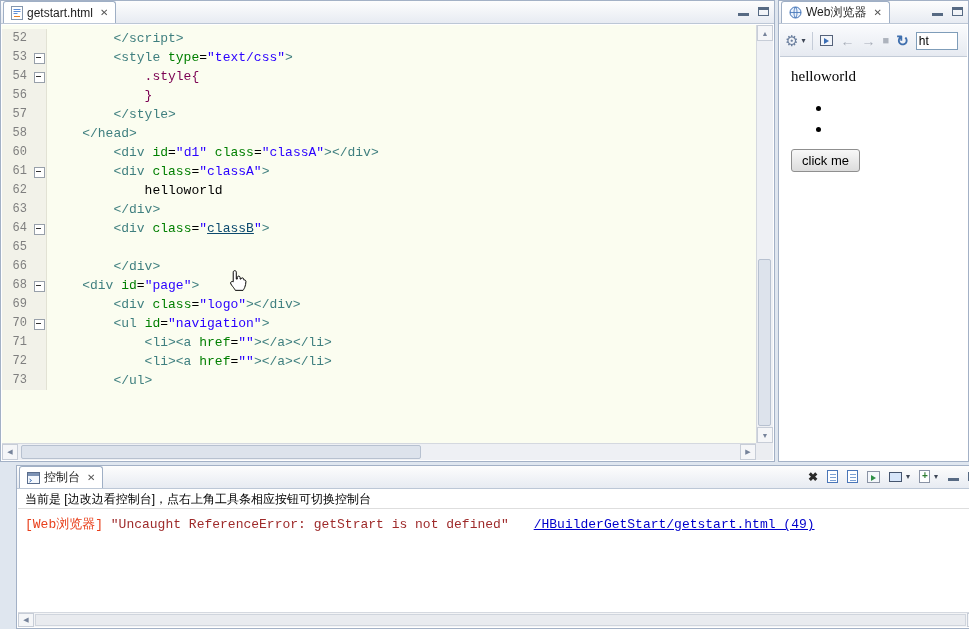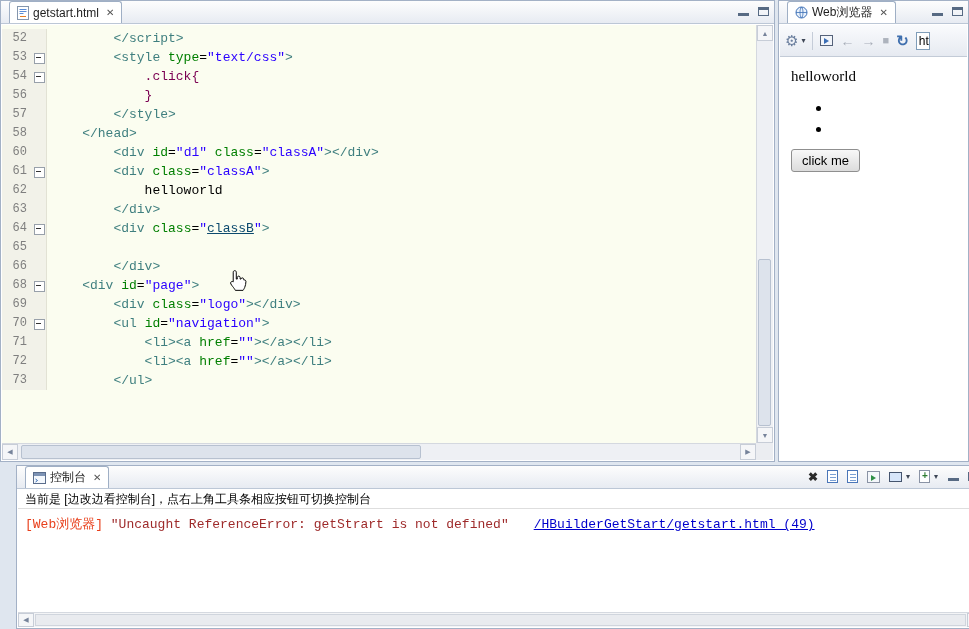--- a/index.html
+++ b/index.html
@@ -5,21 +5,21 @@
   *{box-sizing:border-box;margin:0;padding:0}
   html,body{width:969px;height:629px;}
   body{font-family:"Liberation Sans",sans-serif;background:#dfe6ef;}
   #app{position:relative;width:969px;height:629px;overflow:hidden;background:#dfe6ef;font-size:12px;}
 
   .panel{position:absolute;background:#fff;border:1px solid #a3b1c6;}
   #editor-panel{left:0;top:0;width:775px;height:462px;}
   #browser-panel{left:778px;top:0;width:191px;height:462px;}
   #console-panel{left:16px;top:465px;width:969px;height:164px;}
 
-  .tabbar{position:relative;height:23px;background:linear-gradient(#fdfdfd,#e7ebf2);border-bottom:1px solid #bcc7d6;display:flex;align-items:flex-end;padding-left:6px;}
+  .tabbar{position:relative;height:23px;background:linear-gradient(#fdfdfd,#e7ebf2);border-bottom:1px solid #bcc7d6;display:flex;align-items:flex-end;}
   .tab{display:flex;align-items:center;gap:4px;height:22px;margin-left:2px;padding:0 7px;background:#fff;
        border:1px solid #9fafc5;border-bottom:none;border-radius:3px 3px 0 0;font-size:12px;color:#1d1d1d;white-space:nowrap;}
   .tab .close{font-size:10px;color:#555;margin-left:3px;cursor:default;}
   .winctl{position:absolute;right:5px;top:6px;display:flex;gap:9px;align-items:center;}
   .win-min{width:11px;height:9px;border-bottom:3px solid #57board;border-bottom:3px solid #576a83;}
   .win-max{width:11px;height:9px;border:1px solid #576a83;border-top:3px solid #576a83;}
 
   
   #code-area{position:absolute;top:24px;left:1px;right:18px;bottom:18px;background:#fbfdf0;overflow:hidden;padding-top:4px;}
   .code-row{display:flex;height:19px;line-height:19px;font-family:"Liberation Mono","DejaVu Sans Mono",monospace;font-size:13px;white-space:pre;}
@@ -51,21 +51,21 @@
   #browser-toolbar{position:absolute;top:24px;left:1px;right:1px;height:32px;background:linear-gradient(#fafbfd,#e6eaf1);
                    border-bottom:1px solid #c3cbd7;display:flex;align-items:center;padding:0 5px;gap:7px;overflow:hidden;}
   .gear{font-size:15px;color:#6b7f9e;line-height:1;}
   .chev{font-size:8px;color:#3d4document;color:#3d4656;margin-left:-4px;}
   .tsep{width:1px;height:18px;background:#c5ccd8;flex:none;}
   .ext-box{width:13px;height:11px;border:1px solid #55627a;background:#f2f5fa;position:relative;flex:none;}
   .ext-box::after{content:"";position:absolute;left:3px;top:2px;border-left:5px solid #3b6eb5;border-top:3px solid transparent;border-bottom:3px solid transparent;}
   .nav-dis{color:#a7adb8;font-size:14px;font-weight:bold;line-height:1;}
   .stop-dis{color:#adb3bd;font-size:11px;line-height:1;}
   .refresh{color:#3f6fae;font-size:15px;font-weight:bold;line-height:1;}
-  .urlbox{width:14px;height:18px;border:1px solid #7f9db9;background:#fff;font-size:12px;padding:1px 0 0 2px;flex:none;
+  .urlbox{width:42px;height:18px;border:1px solid #7f9db9;background:#fff;font-size:12px;padding:1px 0 0 2px;flex:none;
           font-family:"Liberation Sans",sans-serif;color:#000;outline:none;}
   #browser-content{position:absolute;top:56px;left:1px;right:1px;bottom:1px;background:#fff;font-family:"Liberation Serif","DejaVu Serif",serif;}
   #hello-text{margin:11px 0 0 11px;font-size:15px;color:#000;}
   .bullet{width:5px;height:5px;border-radius:50%;background:#000;margin-left:36px;}
   .b1{margin-top:21px}.b2{margin-top:16px}
   #clickme-btn{margin:17px 0 0 11px;font-family:"Liberation Sans",sans-serif;font-size:13px;color:#000;
                padding:3px 10px;background:linear-gradient(#f8f8f8,#dcdcdc);border:1px solid #8f8f8f;border-radius:3px;}
 
   
   #console-tools{position:absolute;right:46px;top:4px;display:flex;gap:9px;align-items:center;}
@@ -113,21 +113,21 @@
       <div class="winctl">
         <span class="win-min"></span>
         <span class="win-max"></span>
       </div>
     </div>
 
     <div id="code-area">
       <div id="code-lines">
           <div class="code-row"><span class="lnum">52</span><span class="fold"></span><span class="codetxt"><span class="tk-g">        &lt;/script&gt;</span></span></div>
           <div class="code-row"><span class="lnum">53</span><span class="fold has"></span><span class="codetxt"><span class="tk-g">        &lt;style</span><span class="tk-a"> type</span><span class="tk-p">=</span><span class="tk-v">"text/css"</span><span class="tk-g">&gt;</span></span></div>
-          <div class="code-row"><span class="lnum">54</span><span class="fold has"></span><span class="codetxt"><span class="tk-s">            .click{</span></span></div>
+          <div class="code-row"><span class="lnum">54</span><span class="fold has"></span><span class="codetxt"><span class="tk-s">            .style{</span></span></div>
           <div class="code-row"><span class="lnum">56</span><span class="fold"></span><span class="codetxt"><span class="tk-s">            }</span></span></div>
           <div class="code-row"><span class="lnum">57</span><span class="fold"></span><span class="codetxt"><span class="tk-g">        &lt;/style&gt;</span></span></div>
           <div class="code-row"><span class="lnum">58</span><span class="fold"></span><span class="codetxt"><span class="tk-g">    &lt;/head&gt;</span></span></div>
           <div class="code-row"><span class="lnum">60</span><span class="fold"></span><span class="codetxt"><span class="tk-g">        &lt;div</span><span class="tk-a"> id</span><span class="tk-p">=</span><span class="tk-v">"d1"</span><span class="tk-a"> class</span><span class="tk-p">=</span><span class="tk-v">"classA"</span><span class="tk-g">&gt;&lt;/div&gt;</span></span></div>
           <div class="code-row"><span class="lnum">61</span><span class="fold has"></span><span class="codetxt"><span class="tk-g">        &lt;div</span><span class="tk-a"> class</span><span class="tk-p">=</span><span class="tk-v">"classA"</span><span class="tk-g">&gt;</span></span></div>
           <div class="code-row"><span class="lnum">62</span><span class="fold"></span><span class="codetxt"><span class="tk-p">            helloworld</span></span></div>
           <div class="code-row"><span class="lnum">63</span><span class="fold"></span><span class="codetxt"><span class="tk-g">        &lt;/div&gt;</span></span></div>
           <div class="code-row"><span class="lnum">64</span><span class="fold has"></span><span class="codetxt"><span class="tk-g">        &lt;div</span><span class="tk-a"> class</span><span class="tk-p">=</span><span class="tk-v">"</span><span class="tk-l">classB</span><span class="tk-v">"</span><span class="tk-g">&gt;</span></span></div>
           <div class="code-row"><span class="lnum">65</span><span class="fold"></span><span class="codetxt"></span></div>
           <div class="code-row"><span class="lnum">66</span><span class="fold"></span><span class="codetxt"><span class="tk-g">        &lt;/div&gt;</span></span></div>

